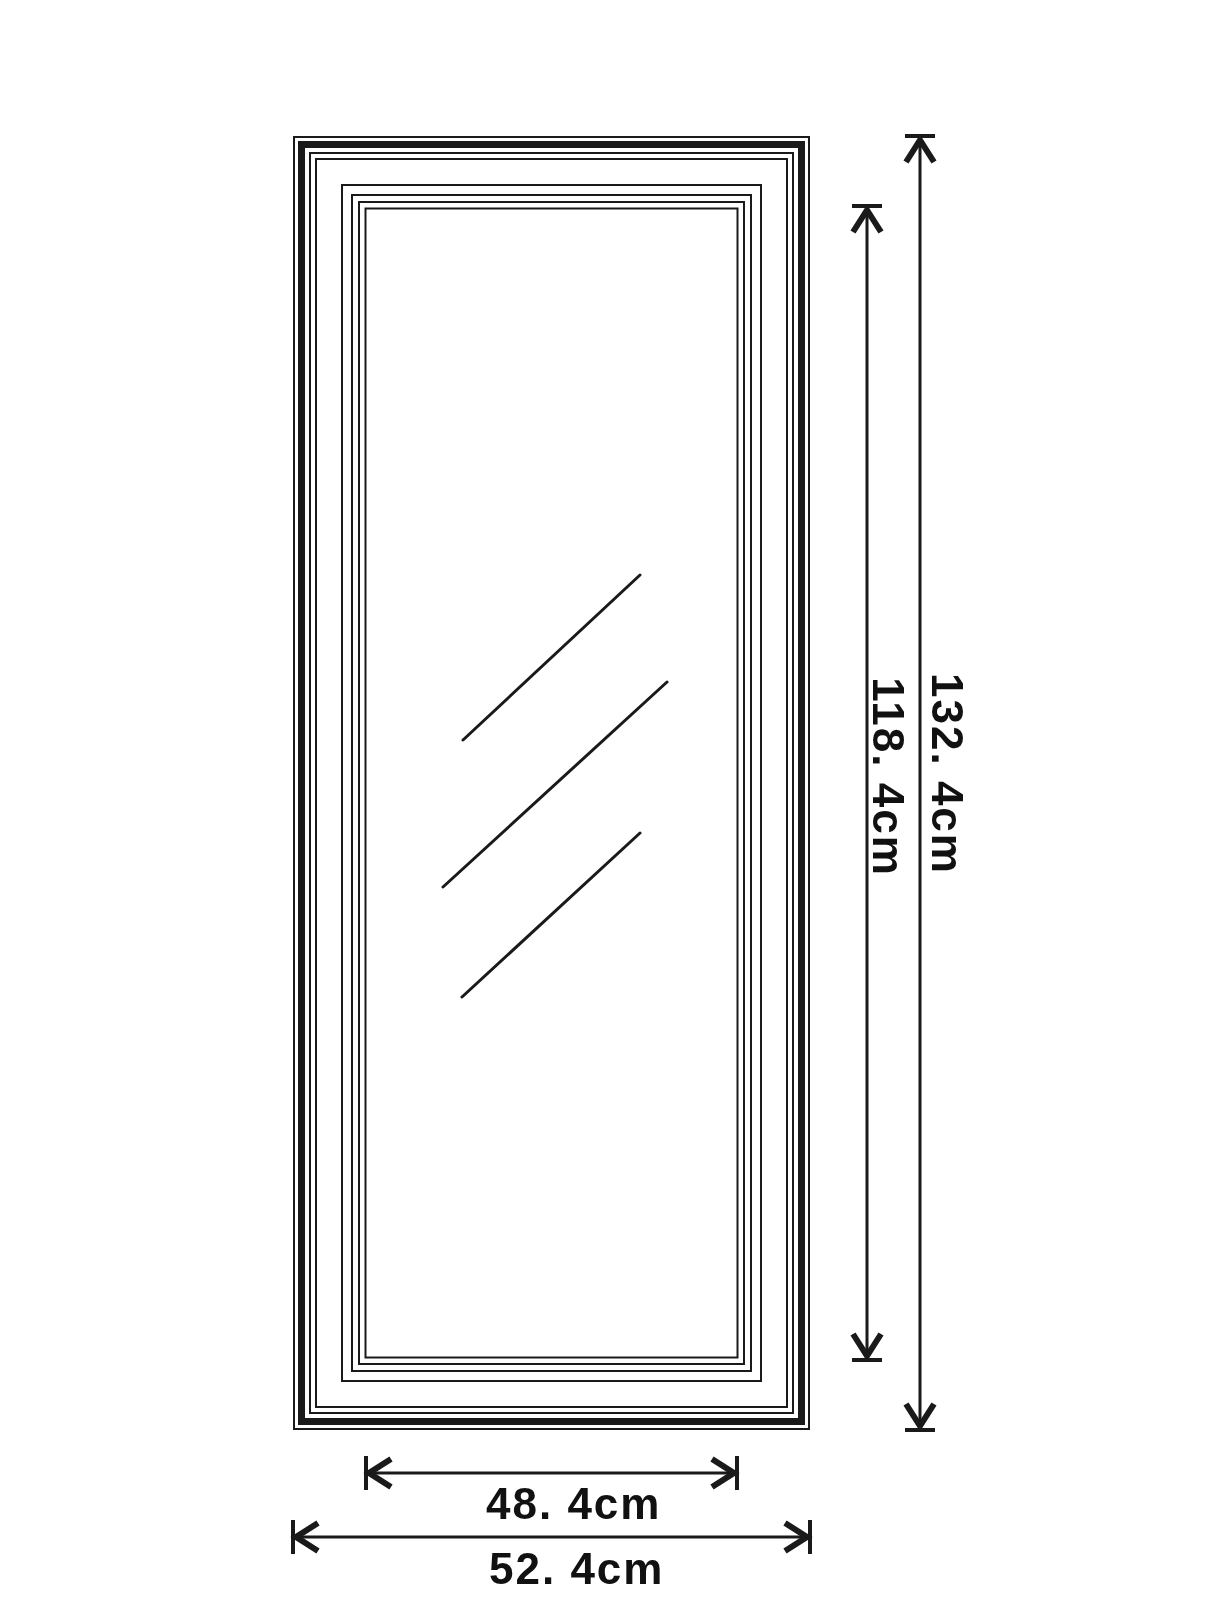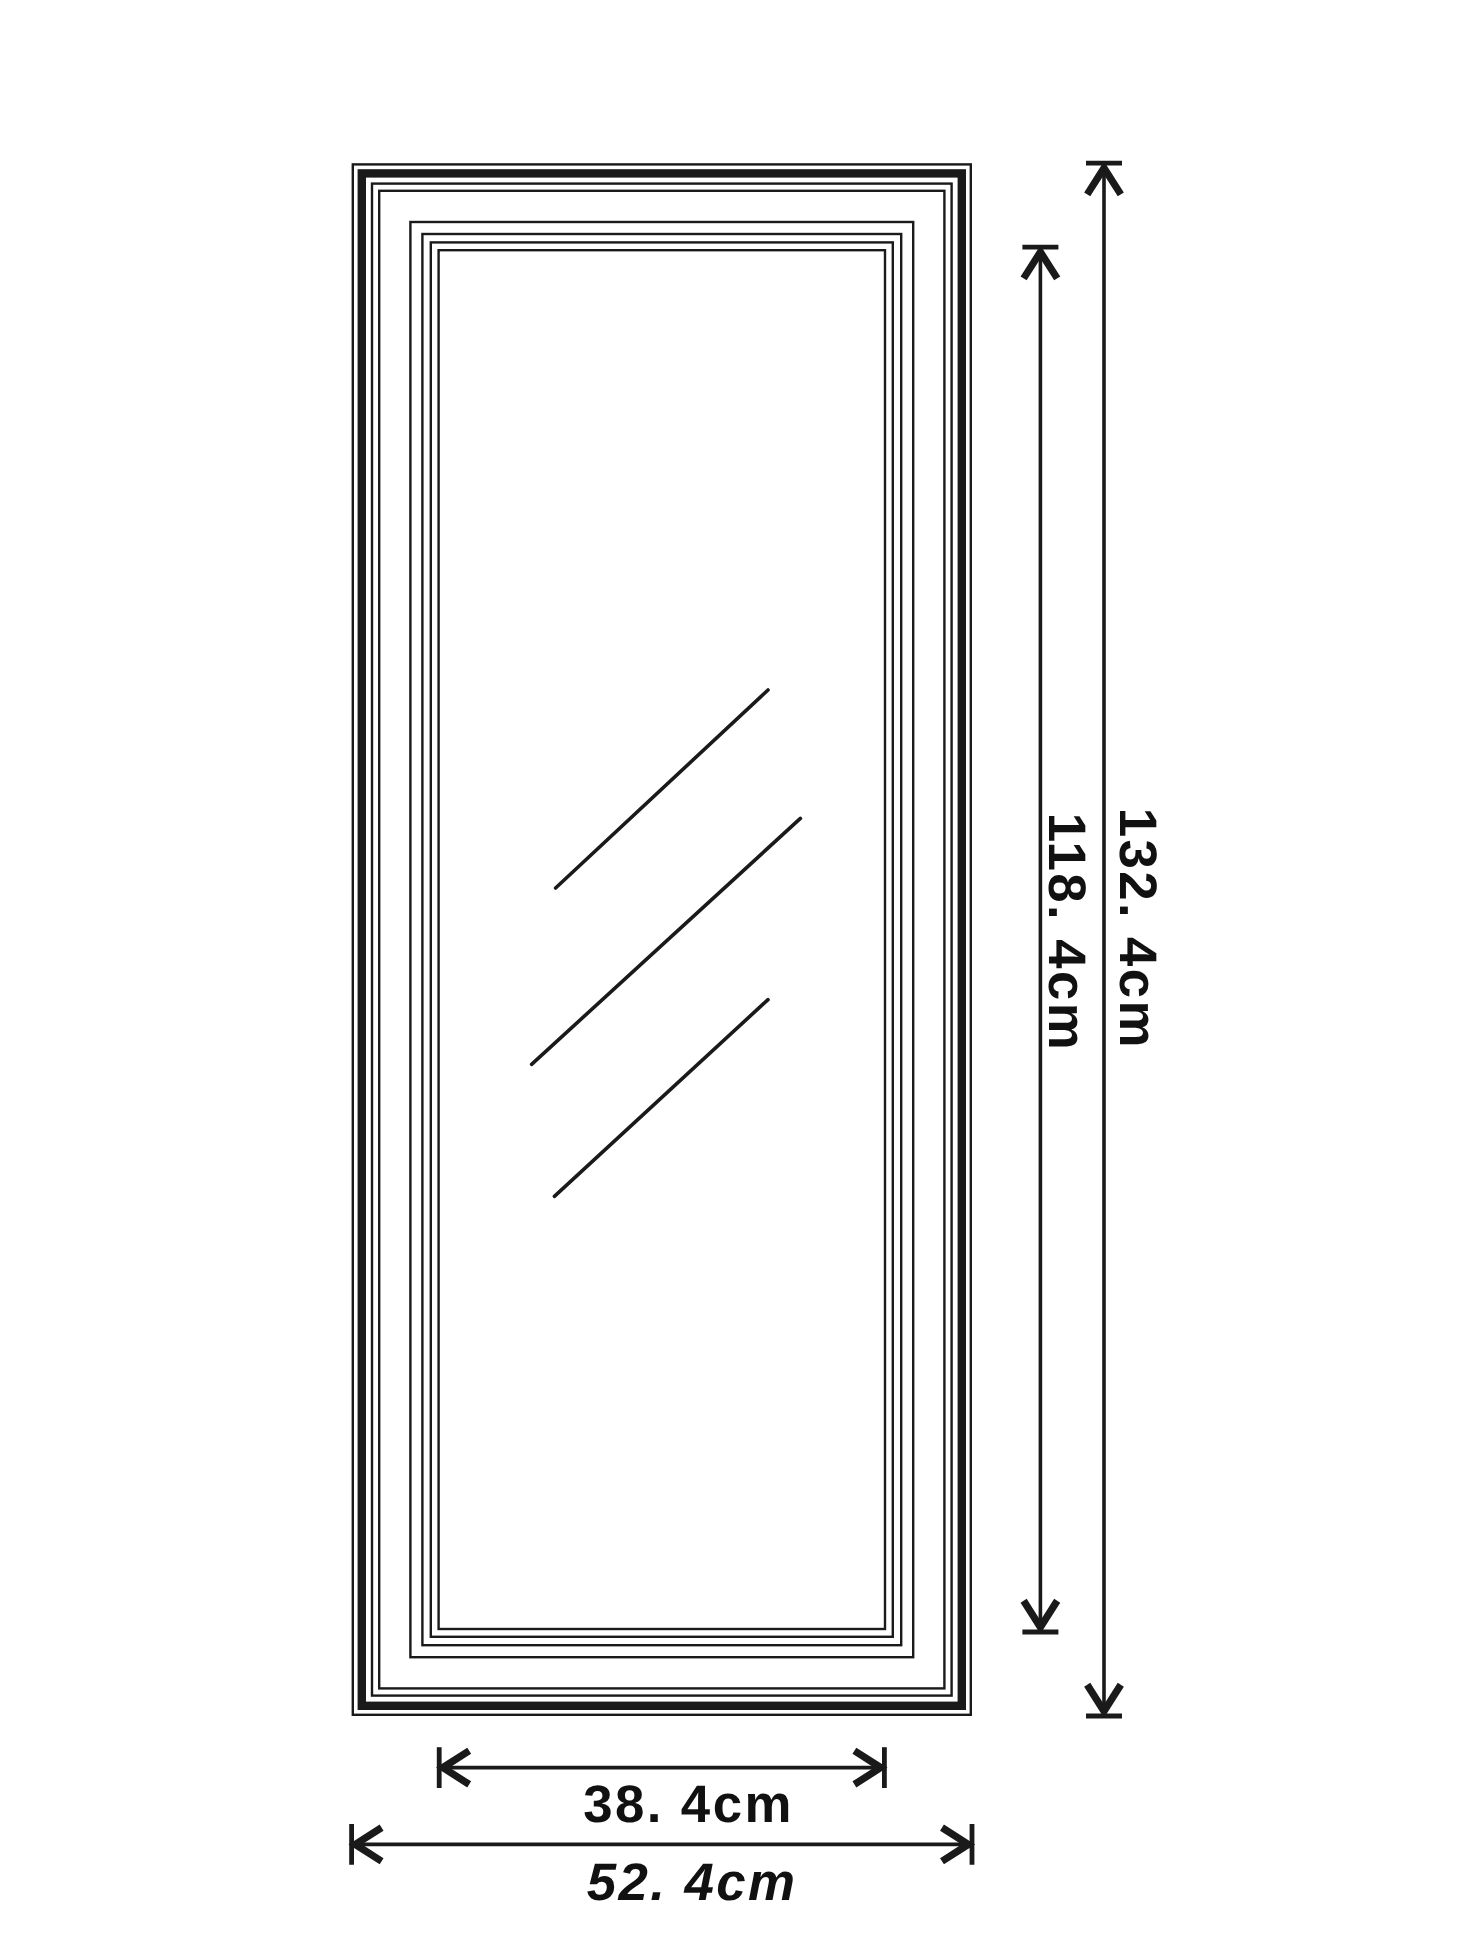--- a/index.html
+++ b/index.html
@@ -80,17 +80,17 @@
       <line x1="296" y1="1537" x2="807" y2="1537" stroke-width="3"></line>
       <polyline points="785,1523 807,1537 785,1551" stroke-width="6"></polyline>
       <line x1="810" y1="1520" x2="810" y2="1554" stroke-width="4"></line>
     </g>
   </svg>
 
   <div class="dim-label rot" style="left:888px; top:777px;">118. 4cm</div>
 
   <div class="dim-label rot" style="left:947px; top:774px;">132. 4cm</div>
 
-  <div class="dim-label" style="left:486px; top:1482px;">38. 4cm</div>
+  <div class="dim-label" style="left:486px; top:1482px;">48. 4cm</div>
 
-  <div class="dim-label" style="left:489px; top:1547px;font-style:italic;">52. 4cm</div>
+  <div class="dim-label" style="left:489px; top:1547px;">52. 4cm</div>
 
 </div>
 
 </body></html>

